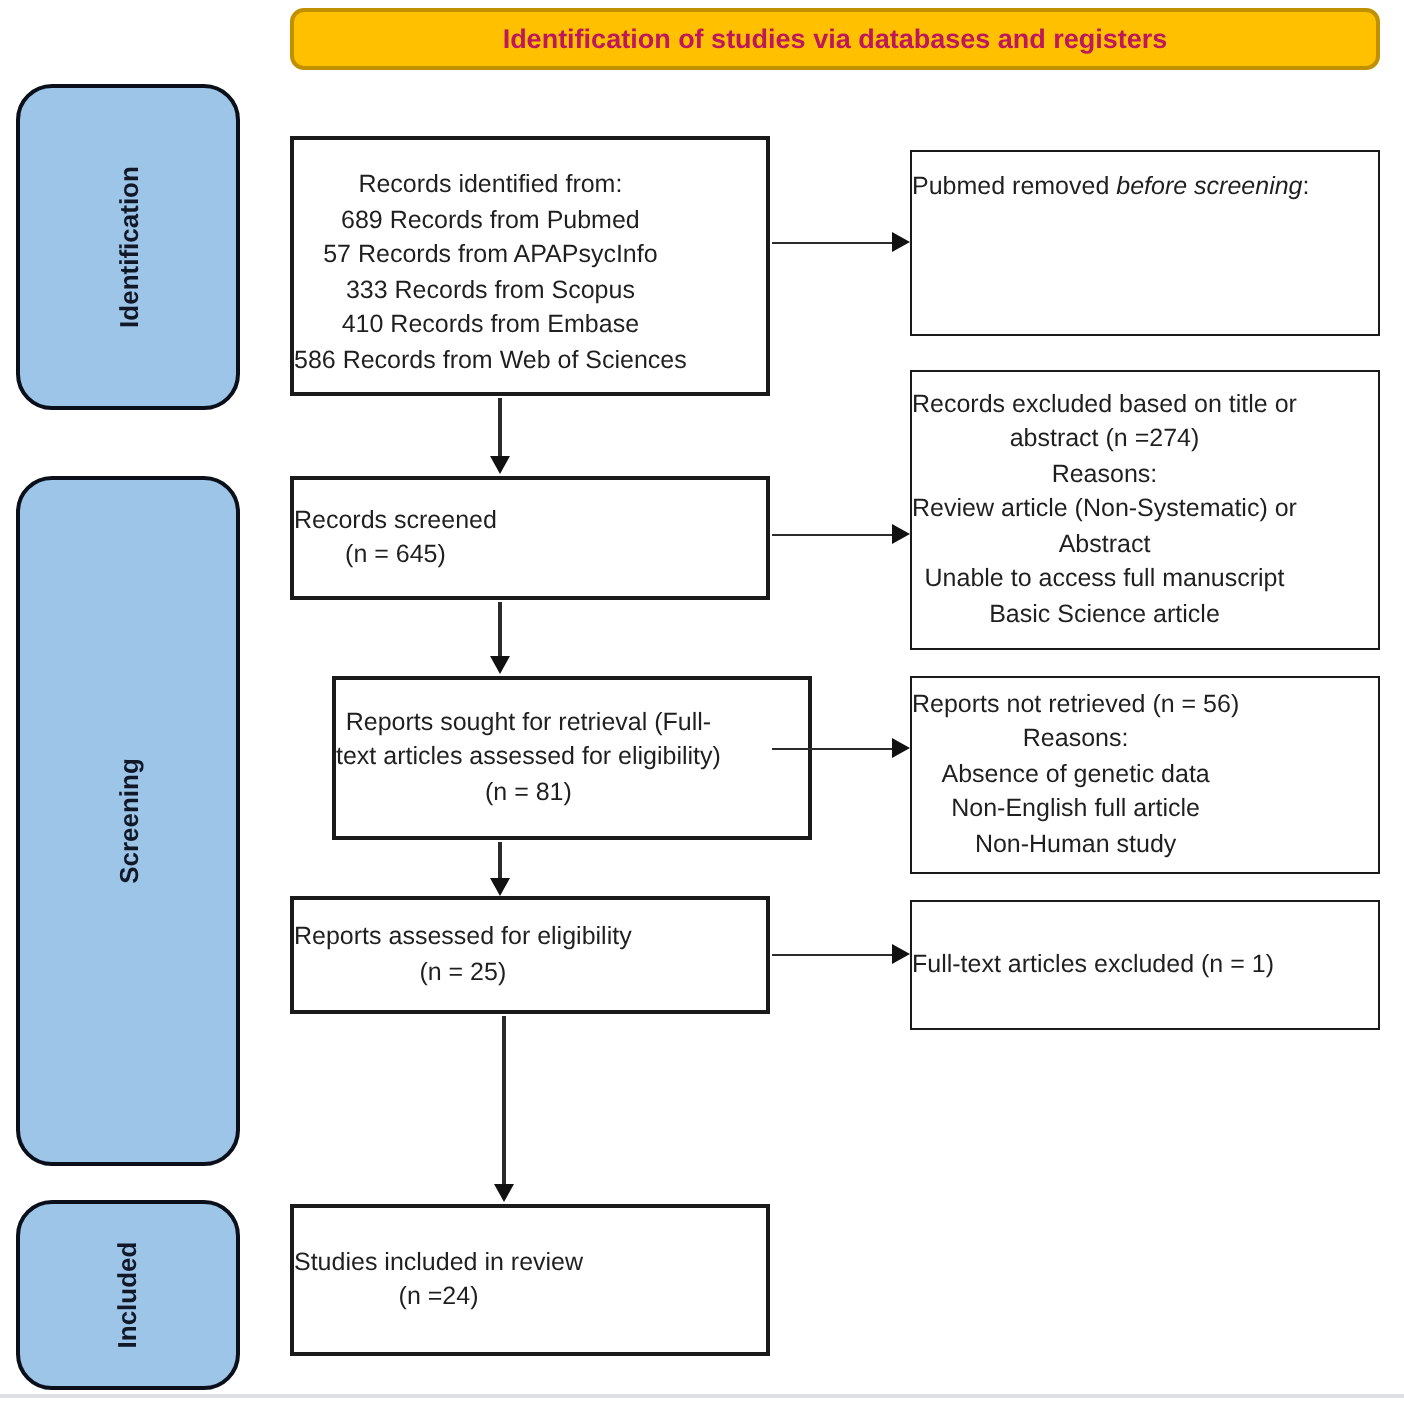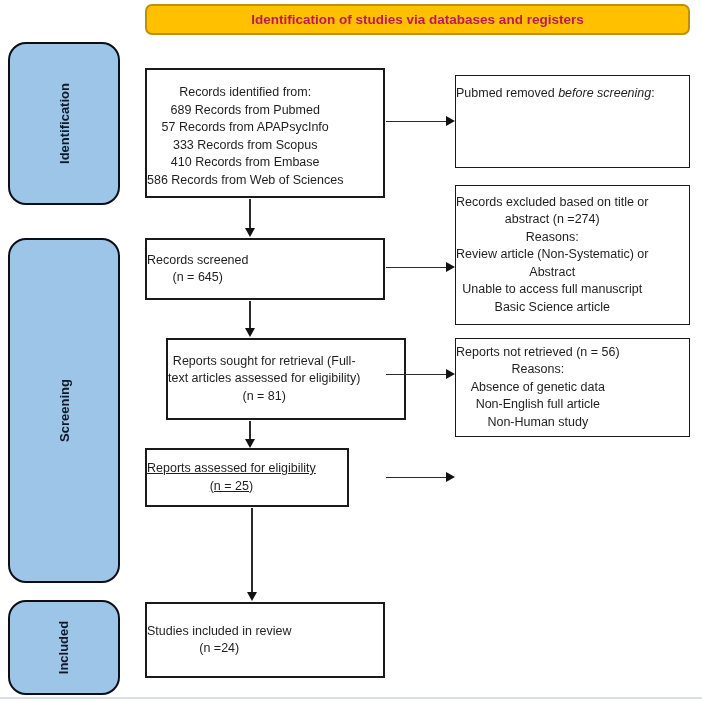--- a/index.html
+++ b/index.html
@@ -34,21 +34,21 @@
     position:absolute; background:#ffffff; border:2px solid #1a1a1a;
     display:flex; align-items:center; justify-content:flex-start;
     text-align:center; font-size:12.5px; line-height:17.5px; color:#1f1f1f;
   }
   .fbox .pre { white-space:pre-line; }
   .fbox.toppad { align-items:flex-start; }
   .rbox { border-width:1.5px; }
   .b-identified { left:145px; top:68px; width:240px; height:130px; padding-top:14px; }
   .b-screened   { left:145px; top:238px; width:240px; height:62px; }
   .b-sought     { left:145px; top:338px; width:240px; height:82px;margin-left:21px; }
-  .b-assessed   { left:145px; top:448px; width:204px; height:59px;text-decoration:underline; }
+  .b-assessed   { left:145px; top:448px; width:240px; height:59px; }
   .b-included   { left:145px; top:602px; width:240px; height:76px; }
   .r-removed    { left:455px; top:75px;  width:235px; height:93px; padding-top:9px; }
   .r-excluded   { left:455px; top:185px; width:235px; height:140px; }
   .r-notretrieved { left:455px; top:338px; width:235px; height:99px; }
   .r-ftexcluded { left:455px; top:450px; width:235px; height:65px; }
   
   .arrow-h { position:absolute; height:0; border-top:1.5px solid #2b2b2b; }
   .arrow-h::after {
     content:""; position:absolute; right:-9px; top:-6px;
     border-left:9px solid #111; border-top:5px solid transparent; border-bottom:5px solid transparent;
@@ -129,20 +129,23 @@
 Unable to access full manuscript
 Basic Science article</div>
   </div>
   <div class="fbox rbox r-notretrieved">
     <div class="pre">Reports not retrieved (n = 56)
 Reasons:
 Absence of genetic data
 Non-English full article
 Non-Human study</div>
   </div>
+  <div class="fbox rbox r-ftexcluded">
+    <div class="pre">Full-text articles excluded (n = 1)</div>
+  </div>
 
   <div class="arrow-h ah1"></div>
   <div class="arrow-h ah2"></div>
   <div class="arrow-h ah3"></div>
   <div class="arrow-h ah4"></div>
   <div class="arrow-v av1"></div>
   <div class="arrow-v av2"></div>
   <div class="arrow-v av3"></div>
   <div class="arrow-v av4"></div>
 

